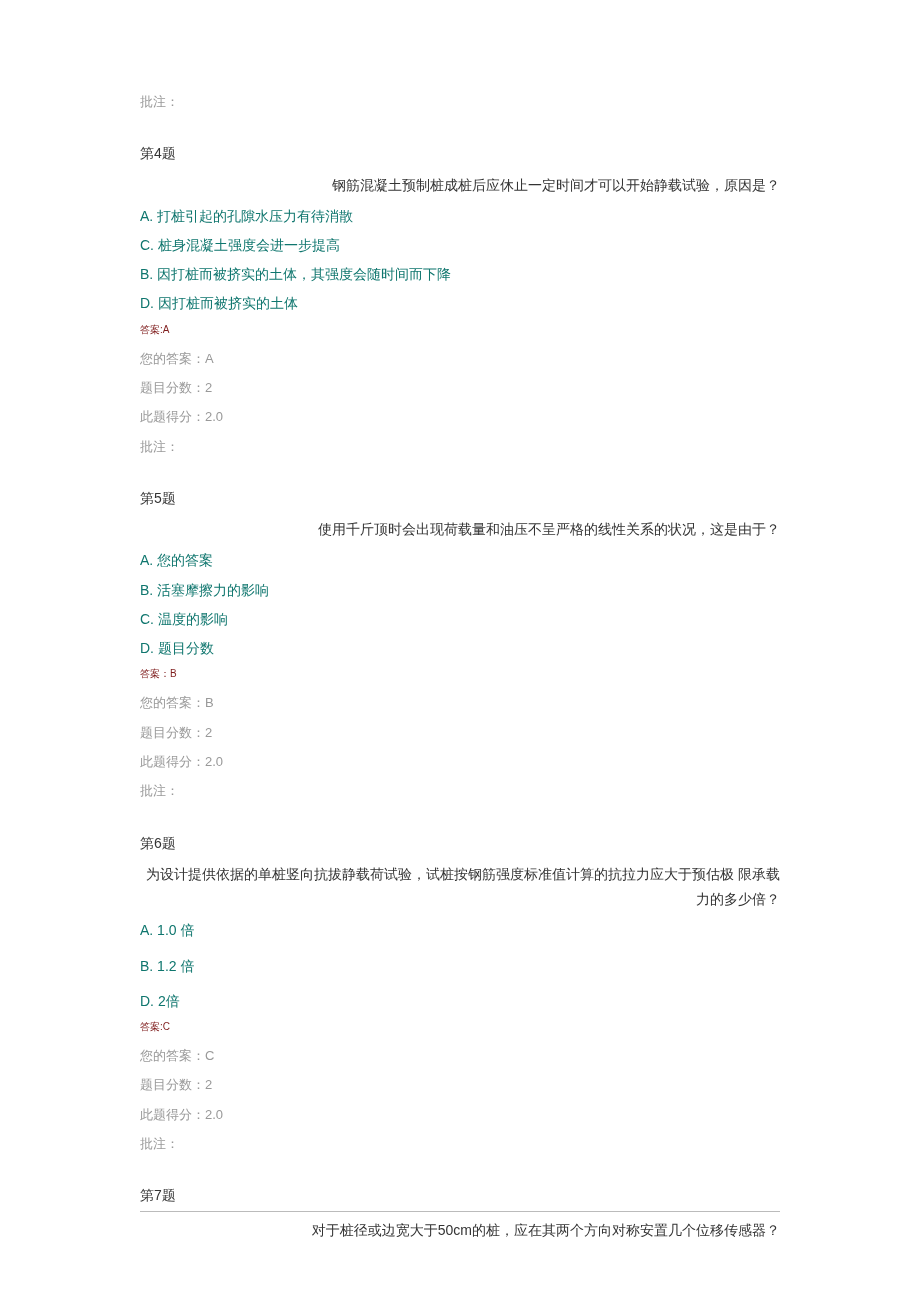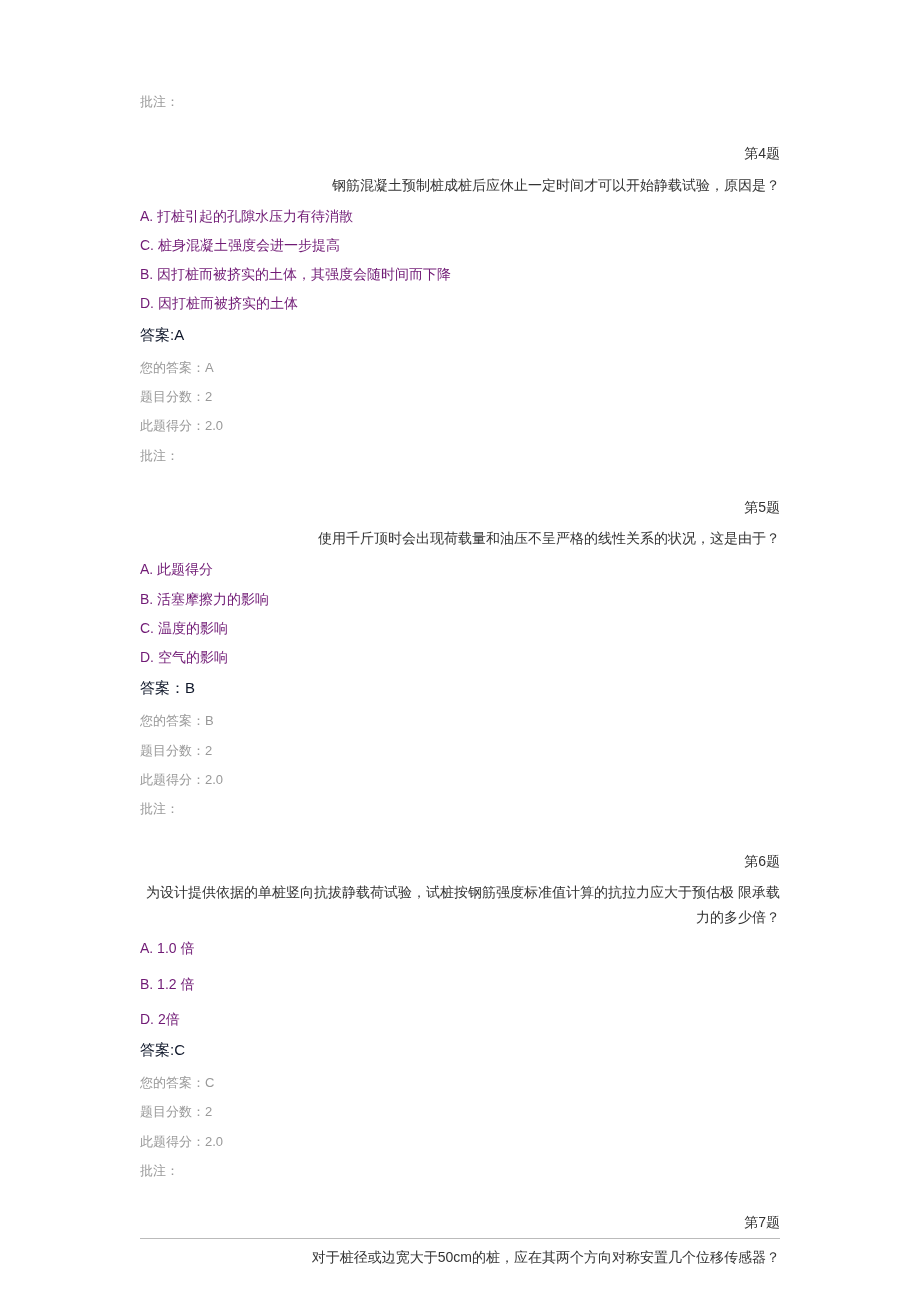--- a/index.html
+++ b/index.html
@@ -21,36 +21,35 @@
     }
     .comment-label {
       color: #999;
       font-size: 13px;
       margin-bottom: 28px;
     }
     .question-title {
       color: #333;
       font-size: 14px;
       margin-bottom: 6px;
-      text-align: right;
     }
     .question-text {
       color: #333;
       font-size: 14px;
       margin-bottom: 6px;
       text-align: right;
     }
     .option {
-      color: #701a75;
+      color: #0f766e;
       font-size: 14px;
       margin-bottom: 4px;
     }
     .answer {
-      color: #0f172a;
-      font-size: 15px;
+      color: #7f1d1d;
+      font-size: 10px;
       margin-bottom: 8px;
     }
     .meta-line {
       color: #999;
       font-size: 13px;
       margin-bottom: 6px;
     }
     .meta-block {
       margin-bottom: 8px;
     }
@@ -82,24 +81,24 @@
     <div class="meta-line">您的答案：A</div>
     <div class="meta-line">题目分数：2</div>
     <div class="meta-line">此题得分：2.0</div>
     <div class="meta-line">批注：</div>
   </div>
 </div>
 
 <div class="question-block">
   <div class="question-title">第5题</div>
   <div class="question-text">使用千斤顶时会出现荷载量和油压不呈严格的线性关系的状况，这是由于？</div>
-  <div class="option">A.  此题得分</div>
+  <div class="option">A.  您的答案</div>
   <div class="option">B.  活塞摩擦力的影响</div>
   <div class="option">C.  温度的影响</div>
-  <div class="option">D.  空气的影响</div>
+  <div class="option">D.  题目分数</div>
   <div class="answer">答案：B</div>
   <div class="meta-block">
     <div class="meta-line">您的答案：B</div>
     <div class="meta-line">题目分数：2</div>
     <div class="meta-line">此题得分：2.0</div>
     <div class="meta-line">批注：</div>
   </div>
 </div>
 
 <div class="question-block">

